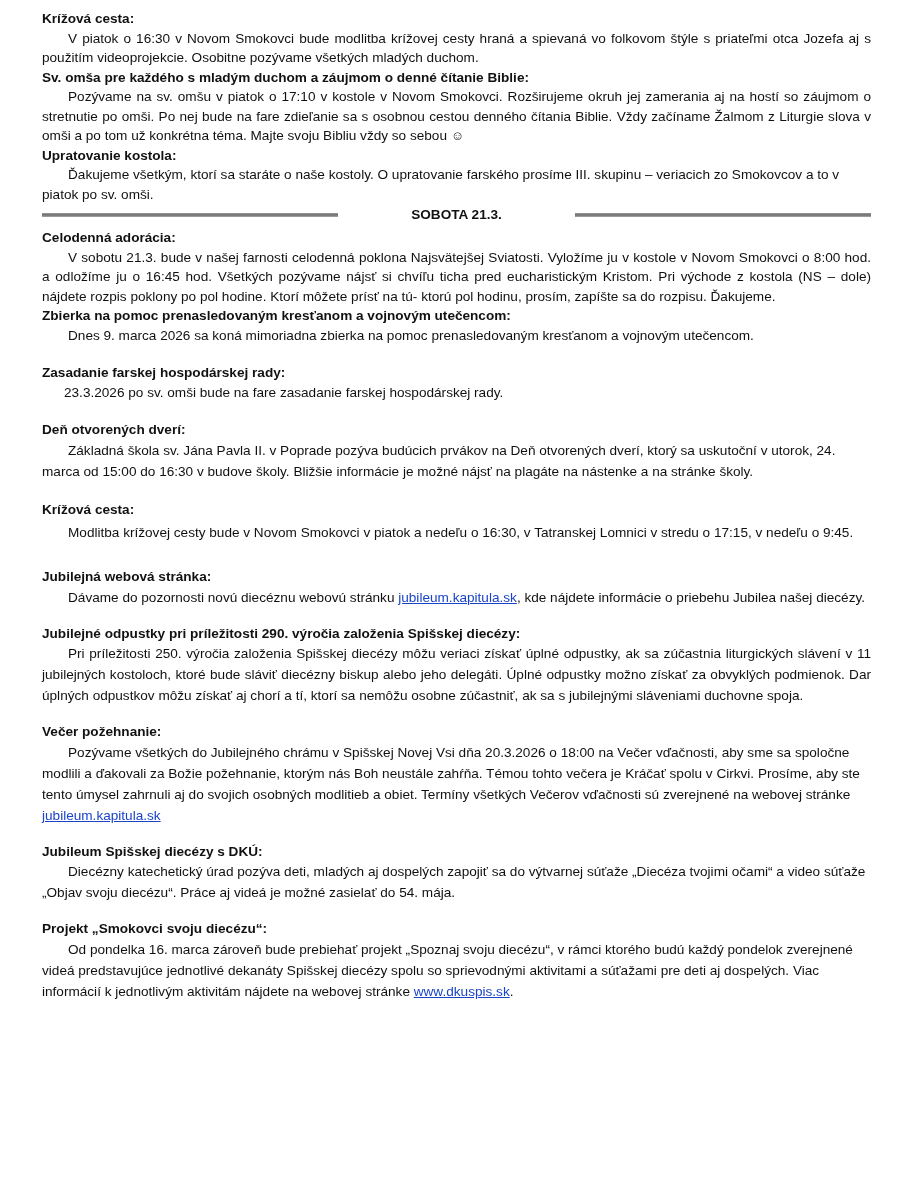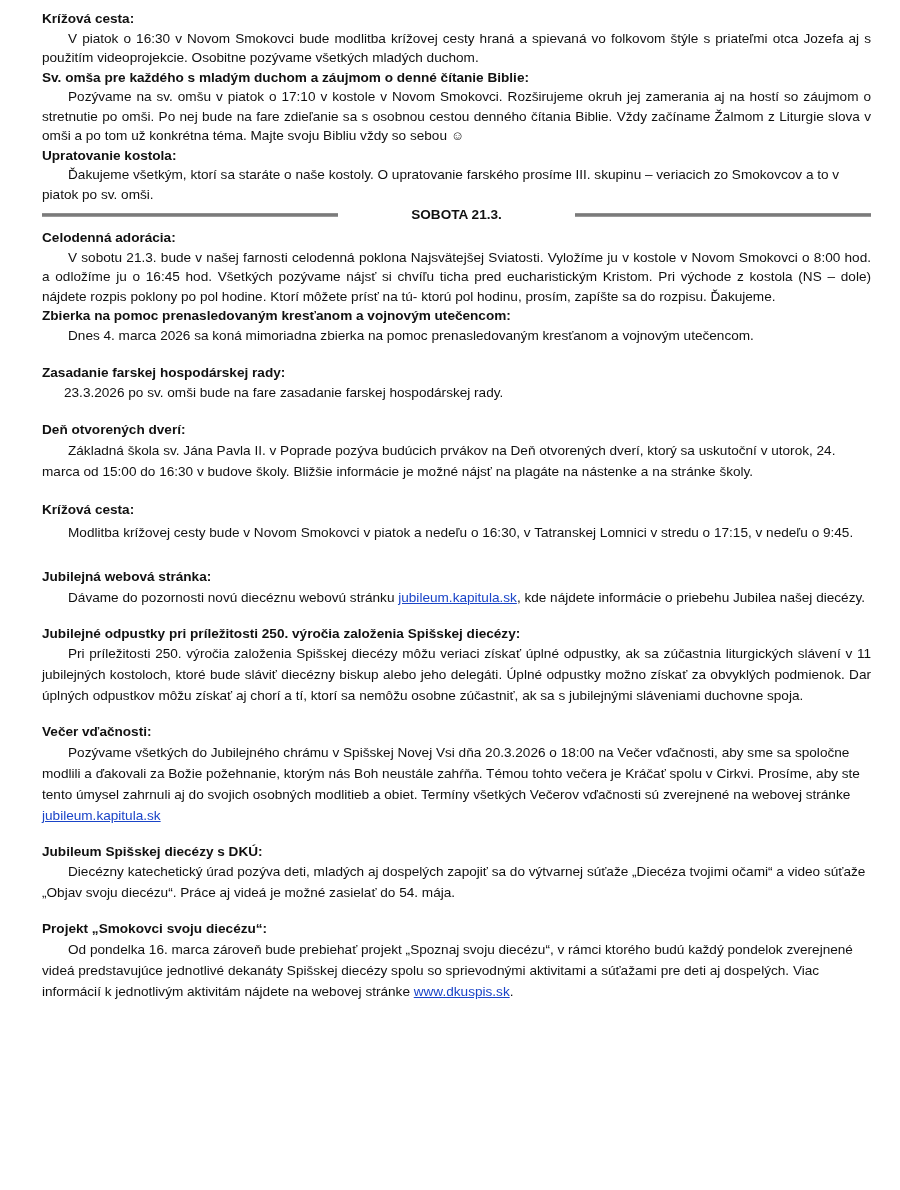--- a/index.html
+++ b/index.html
@@ -54,21 +54,21 @@
   </div>
 
   <div>
     <p class="title">Celodenná adorácia:</p>
     <p class="para just">V sobotu 21.3. bude v našej farnosti celodenná poklona Najsvätejšej Sviatosti. Vyložíme ju v kostole v Novom Smokovci o 8:00 hod. a odložíme ju o 16:45 hod. Všetkých pozývame nájsť si chvíľu ticha pred eucharistickým Kristom. Pri východe z kostola (NS – dole) nájdete rozpis poklony po pol hodine. Ktorí môžete prísť na tú- ktorú pol hodinu, prosím, zapíšte sa do rozpisu. Ďakujeme.</p>
   </div>
 
 
   <div>
     <p class="title">Zbierka na pomoc prenasledovaným kresťanom a vojnovým utečencom:</p>
-    <p class="para">Dnes 4. marca 2026 sa koná mimoriadna zbierka na pomoc prenasledovaným kresťanom a vojnovým utečencom.</p>
+    <p class="para">Dnes 9. marca 2026 sa koná mimoriadna zbierka na pomoc prenasledovaným kresťanom a vojnovým utečencom.</p>
   </div>
   <div class="gap"></div>
 
   <div>
     <p class="title">Zasadanie farskej hospodárskej rady:</p>
     <p class="para" style="text-indent:22px">23.3.2026 po sv. omši bude na fare zasadanie farskej hospodárskej rady.</p>
   </div>
   <div class="gap"></div>
 
   <div>
@@ -83,27 +83,27 @@
   </div>
   <div class="gap" style="height:22px"></div>
 
   <div>
     <p class="title">Jubilejná webová stránka:</p>
     <p class="para" style="line-height:21px"><span>Dávame do pozornosti novú diecéznu webovú stránku </span><a class="link" href="#">jubileum.kapitula.sk</a><span>, kde nájdete informácie o priebehu Jubilea našej diecézy.</span></p>
   </div>
   <div class="gap" style="height:16px"></div>
 
   <div>
-    <p class="title">Jubilejné odpustky pri príležitosti 250. výročia založenia Spišskej diecézy:</p>
+    <p class="title">Jubilejné odpustky pri príležitosti 290. výročia založenia Spišskej diecézy:</p>
     <p class="para just" style="line-height:21px">Pri príležitosti 250. výročia založenia Spišskej diecézy môžu veriaci získať úplné odpustky, ak sa zúčastnia liturgických slávení v 11 jubilejných kostoloch, ktoré bude sláviť diecézny biskup alebo jeho delegáti. Úplné odpustky možno získať za obvyklých podmienok. Dar úplných odpustkov môžu získať aj chorí a tí, ktorí sa nemôžu osobne zúčastniť, ak sa s jubilejnými sláveniami duchovne spoja.</p>
   </div>
   <div class="gap" style="height:16px"></div>
 
   <div>
-    <p class="title">Večer vďačnosti:</p>
+    <p class="title">Večer požehnanie:</p>
     <p class="para" style="line-height:21px"><span>Pozývame všetkých do Jubilejného chrámu v Spišskej Novej Vsi dňa 20.3.2026 o 18:00 na Večer vďačnosti, aby sme sa spoločne modlili a ďakovali za Božie požehnanie, ktorým nás Boh neustále zahŕňa. Témou tohto večera je Kráčať spolu v Cirkvi. Prosíme, aby ste tento úmysel zahrnuli aj do svojich osobných modlitieb a obiet. Termíny všetkých Večerov vďačnosti sú zverejnené na webovej stránke </span><a class="link" href="#">jubileum.kapitula.sk</a></p>
   </div>
   <div class="gap" style="height:16px"></div>
 
   <div>
     <p class="title">Jubileum Spišskej diecézy s DKÚ:</p>
     <p class="para" style="line-height:21px">Diecézny katechetický úrad pozýva deti, mladých aj dospelých zapojiť sa do výtvarnej súťaže „Diecéza tvojimi očami“ a video súťaže „Objav svoju diecézu“. Práce aj videá je možné zasielať do 54. mája.</p>
   </div>
   <div class="gap" style="height:16px"></div>
 

